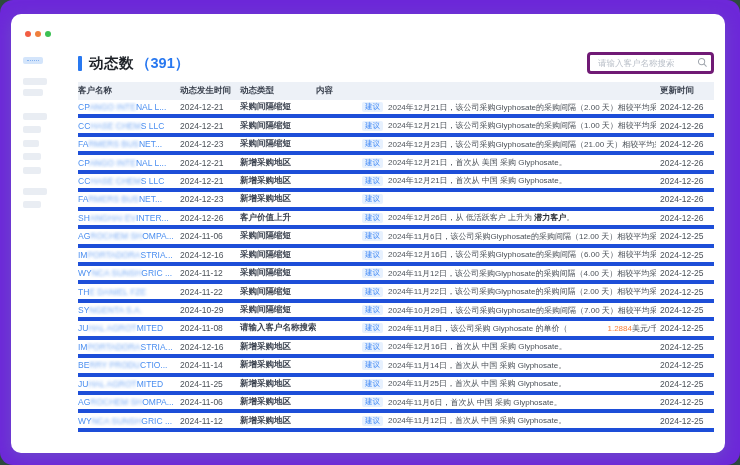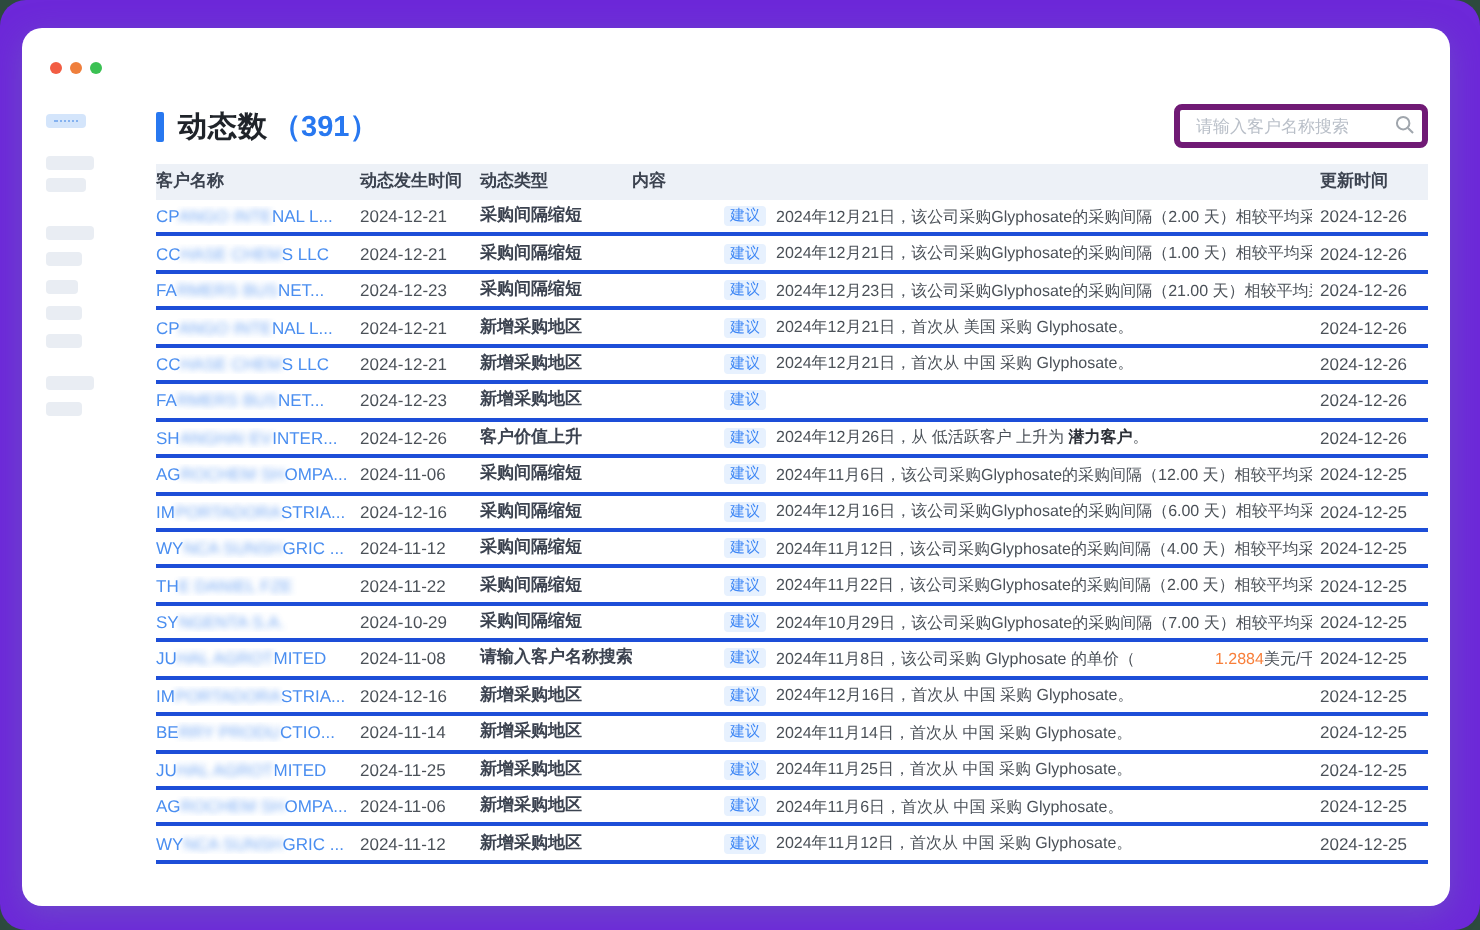--- a/index.html
+++ b/index.html
@@ -50,21 +50,21 @@
     outline: none; background: #fff;
     font-family: "Liberation Sans", "DejaVu Sans", sans-serif;
   }
   .search-box input::placeholder { color: #b9bfc8; }
   .search-icon { position: absolute; right: 6px; top: 5px; width: 11px; height: 11px; }
 
   
   .table { margin-top: 6px; width: 100%; }
   .thead { display: flex; height: 18px; background: #edf1f7; align-items: center; }
   .thead .cell { font-size: 8.5px; font-weight: 700; color: #3c4350; }
-  .row { display: flex; height: 18.45px; align-items: center; border-bottom: 2px solid #1d4ed8; }
+  .row { display: flex; height: 18.45px; align-items: center; border-bottom: 4px solid #1d4ed8; }
   .cell { overflow: hidden; white-space: nowrap; flex-shrink: 0; }
   .c-name   { width: 98px;  padding-left: 0; }
   .c-date   { width: 60px;  padding-left: 4px; }
   .c-type   { width: 80px;  padding-left: 4px; font-weight: bold; }
   .c-content{ flex: 1; width: auto; display: flex; align-items: center; gap: 5px; }
   .c-update { width: 58px;  padding-left: 4px; }
 
   .row .c-name { font-size: 8.5px; color: #4a8ef0; }
   .name-blur { filter: blur(1.6px); opacity: .75; }
   .row .c-date, .row .c-update { font-size: 8.5px; color: #4b5158; }

